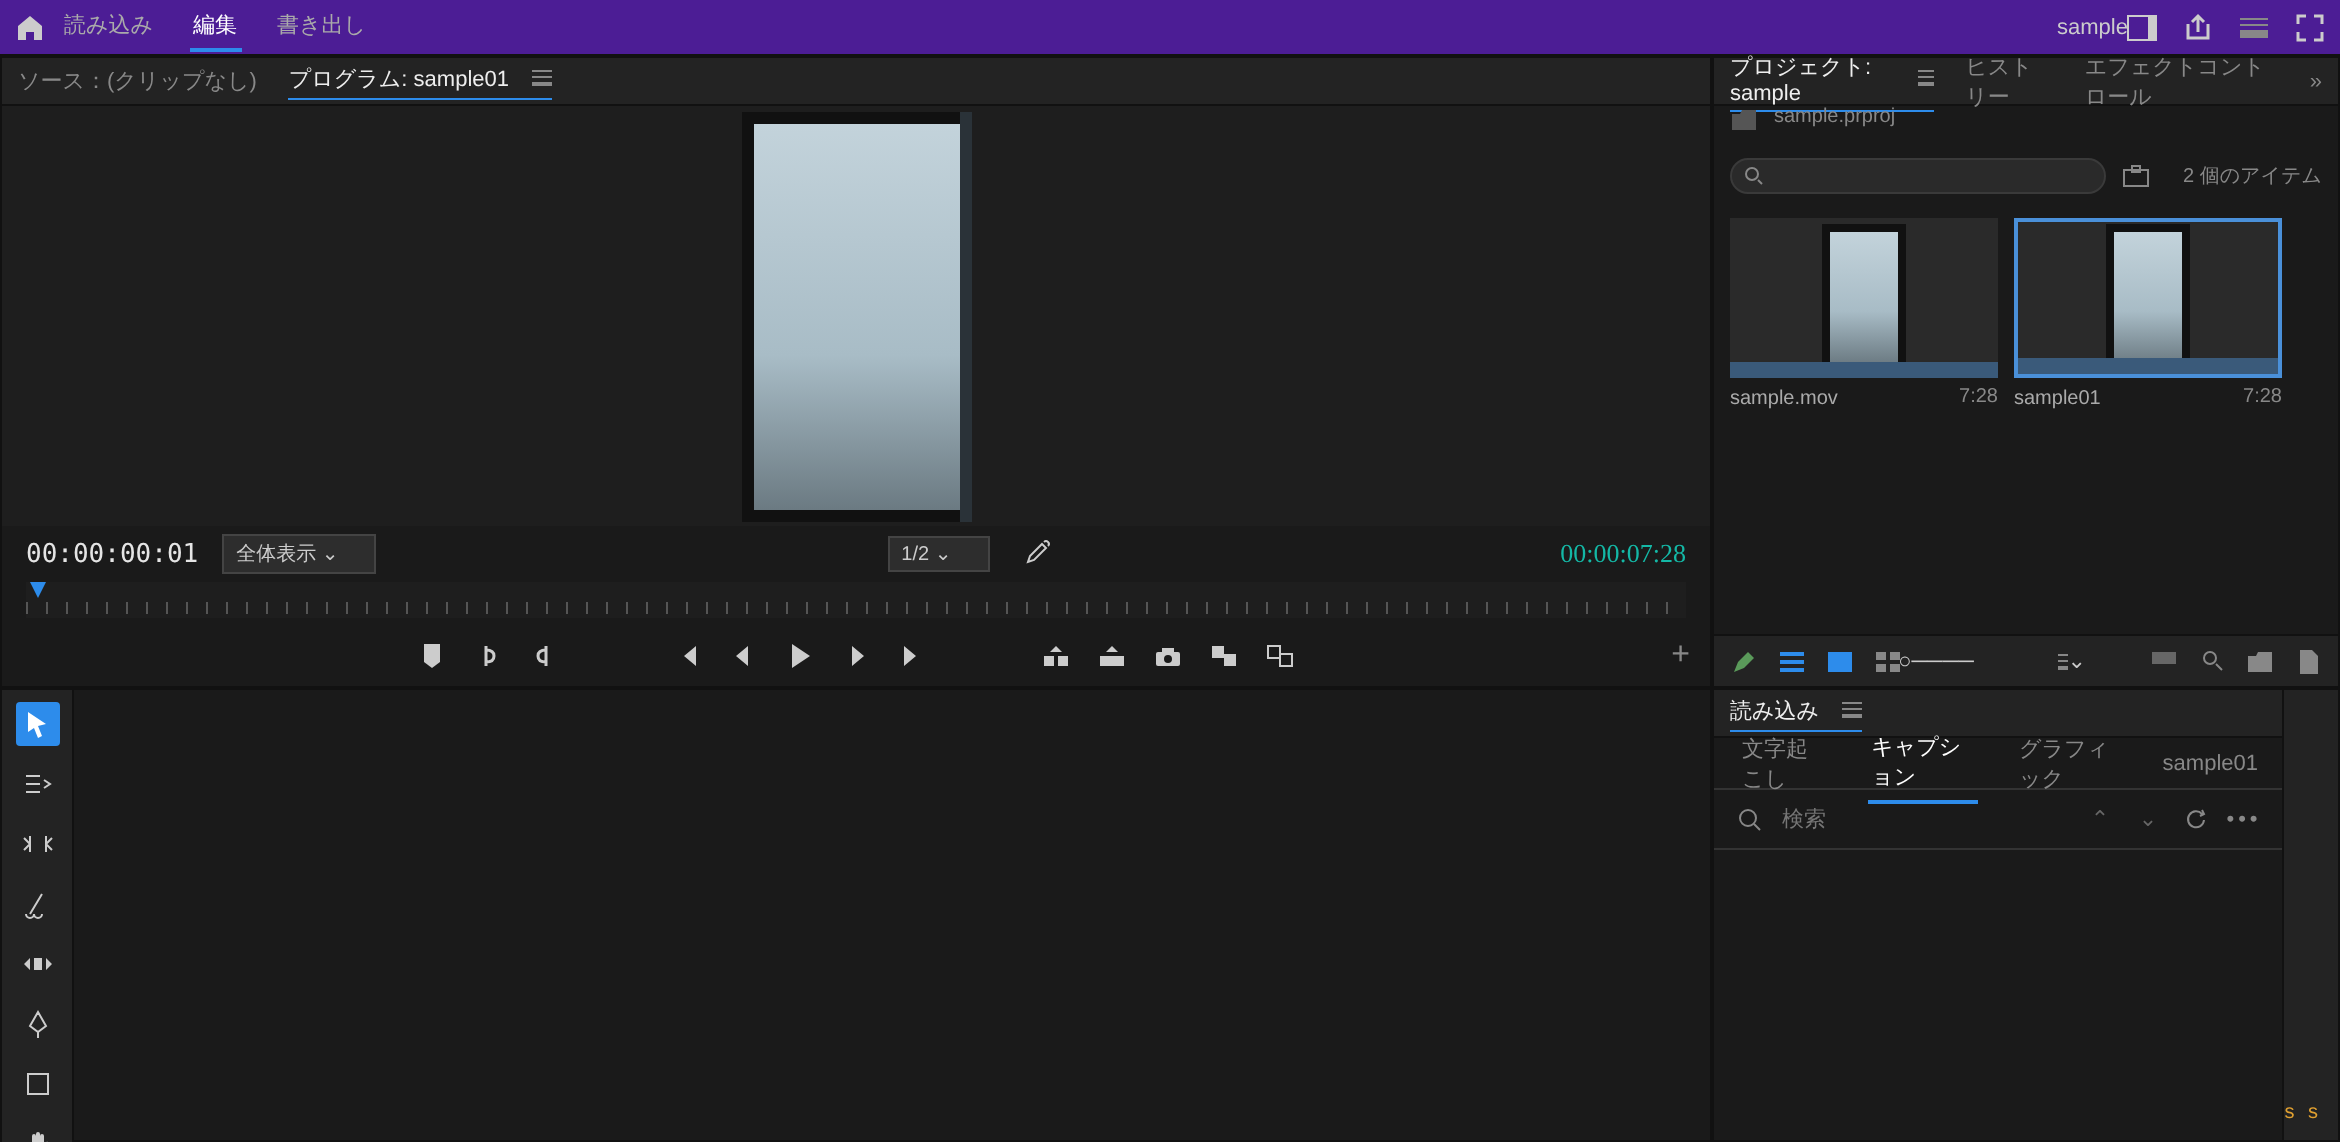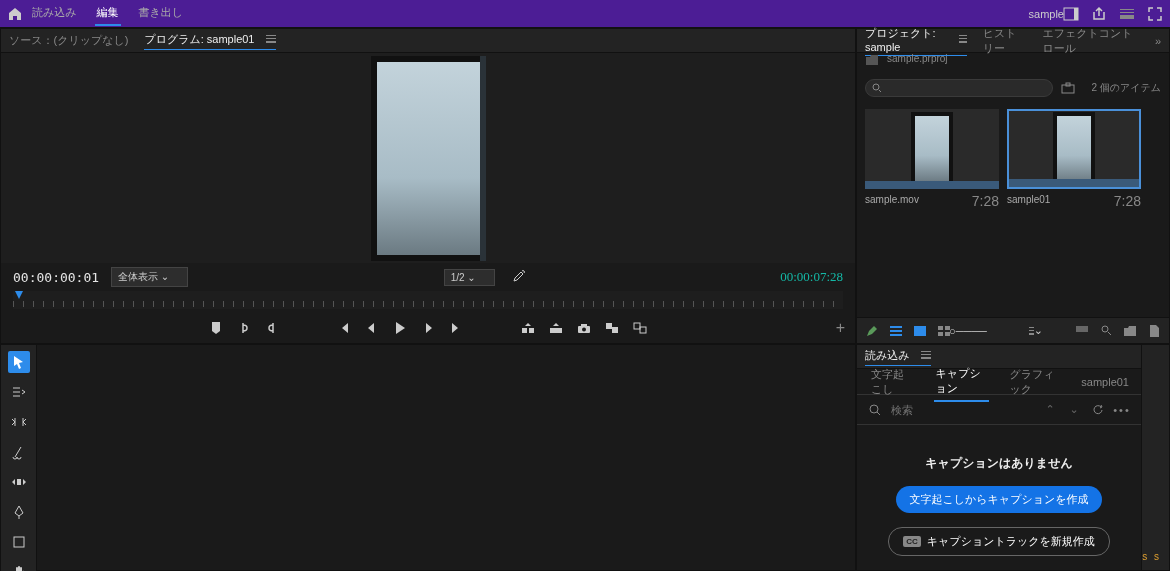--- a/index.html
+++ b/index.html
@@ -40,21 +40,21 @@
 .proj-search-row{display:flex;align-items:center;padding:4px 8px;gap:8px}
 .proj-search{flex:1;background:#2a2a2a;border:1px solid #3a3a3a;border-radius:10px;height:18px;display:flex;align-items:center;padding:0 6px;color:#888}
 .item-count{color:#888;font-size:10px;margin-left:8px}
 .proj-grid{flex:1;display:flex;gap:8px;padding:8px;flex-wrap:wrap;align-content:flex-start}
 .proj-item{width:134px}
 .proj-thumb{width:134px;height:80px;background:#2a2a2a;display:flex;align-items:center;justify-content:center;position:relative;margin-bottom:4px}
 .proj-thumb.selected{border:2px solid #4a90d9}
 .thumb-img{width:42px;height:74px;background:linear-gradient(180deg,#c3d3db 0%,#a8bcc6 60%,#6b7a82 100%);border:4px solid #111}
 .thumb-strip{position:absolute;bottom:0;left:0;right:0;height:8px;background:#3a5a7a}
 .proj-name{color:#aaa;font-size:10px}
-.proj-dur{color:#888;font-size:14px;float:right}
+.proj-dur{color:#888;font-size:10px;float:right}
 .proj-toolbar{height:26px;background:#232323;display:flex;align-items:center;padding:0 8px;gap:10px;border-top:1px solid #111}
 .proj-toolbar .sep{flex:1}
 .icon{width:14px;height:14px;display:inline-flex;align-items:center;justify-content:center}
 
 .timeline-area{display:flex}
 .tool-strip{width:36px;background:#232323;display:flex;flex-direction:column;align-items:center;padding-top:6px;gap:8px;border-right:1px solid #111}
 .tool-btn{width:22px;height:22px;display:flex;align-items:center;justify-content:center;color:#ccc;cursor:pointer}
 .tool-btn.active{background:#2d8ceb;color:#fff;border-radius:2px}
 .text-subtabs{height:26px;display:flex;align-items:center;padding:0 12px;gap:18px;border-bottom:1px solid #333}
 .text-subtab{color:#888;cursor:pointer;padding:4px 2px}
@@ -389,26 +389,18 @@
         <input class="text-search" placeholder="検索" style="">
         <span class="icon" style="color:#666">⌃</span>
         <span class="icon" style="color:#666">⌄</span>
         <span class="icon">
             <svg width="12" height="12">
               <path d="M10 6 A4 4 0 1 1 9 3 M9 1 L10 3 L8 4" fill="none" stroke="#888"></path>
             </svg>
           </span>
         <span class="icon" style="letter-spacing:2px;color:#888">•••</span>
       </div>
-      <div class="text-empty">
-        <div class="empty-msg">キャプションはありません</div>
-        <button class="btn-primary">文字起こしからキャプションを作成</button>
-        <button class="btn-secondary">
-            <span class="cc-badge">CC</span>
-            <span>キャプショントラックを新規作成</span>
-          </button>
-      </div>
     </div>
     <div class="right-rail">
       <span class="rail-ss">s s</span>
     </div>
   </div>
 </div>
 
 </body></html>

